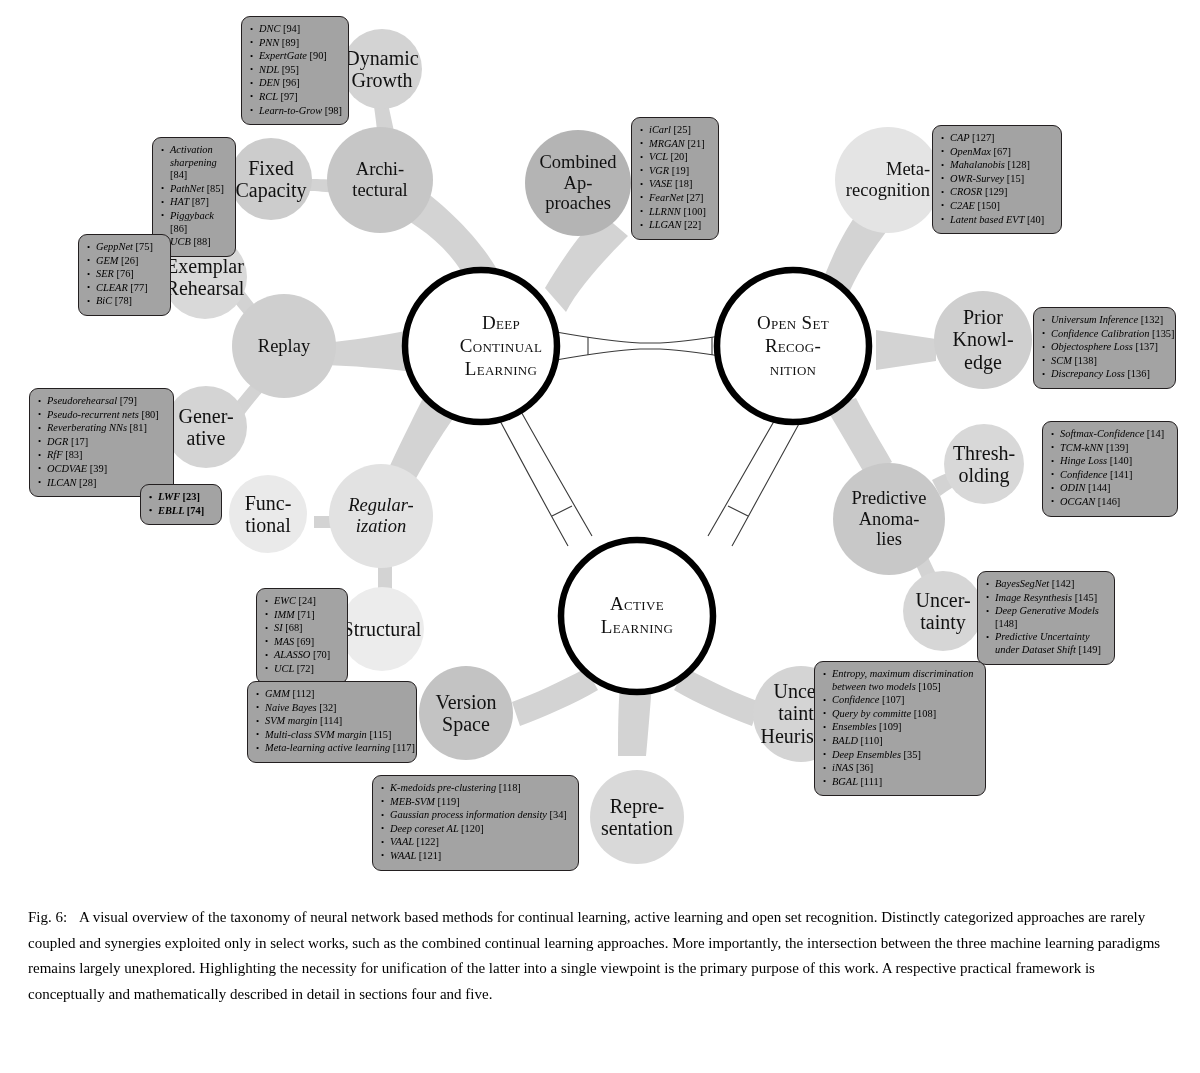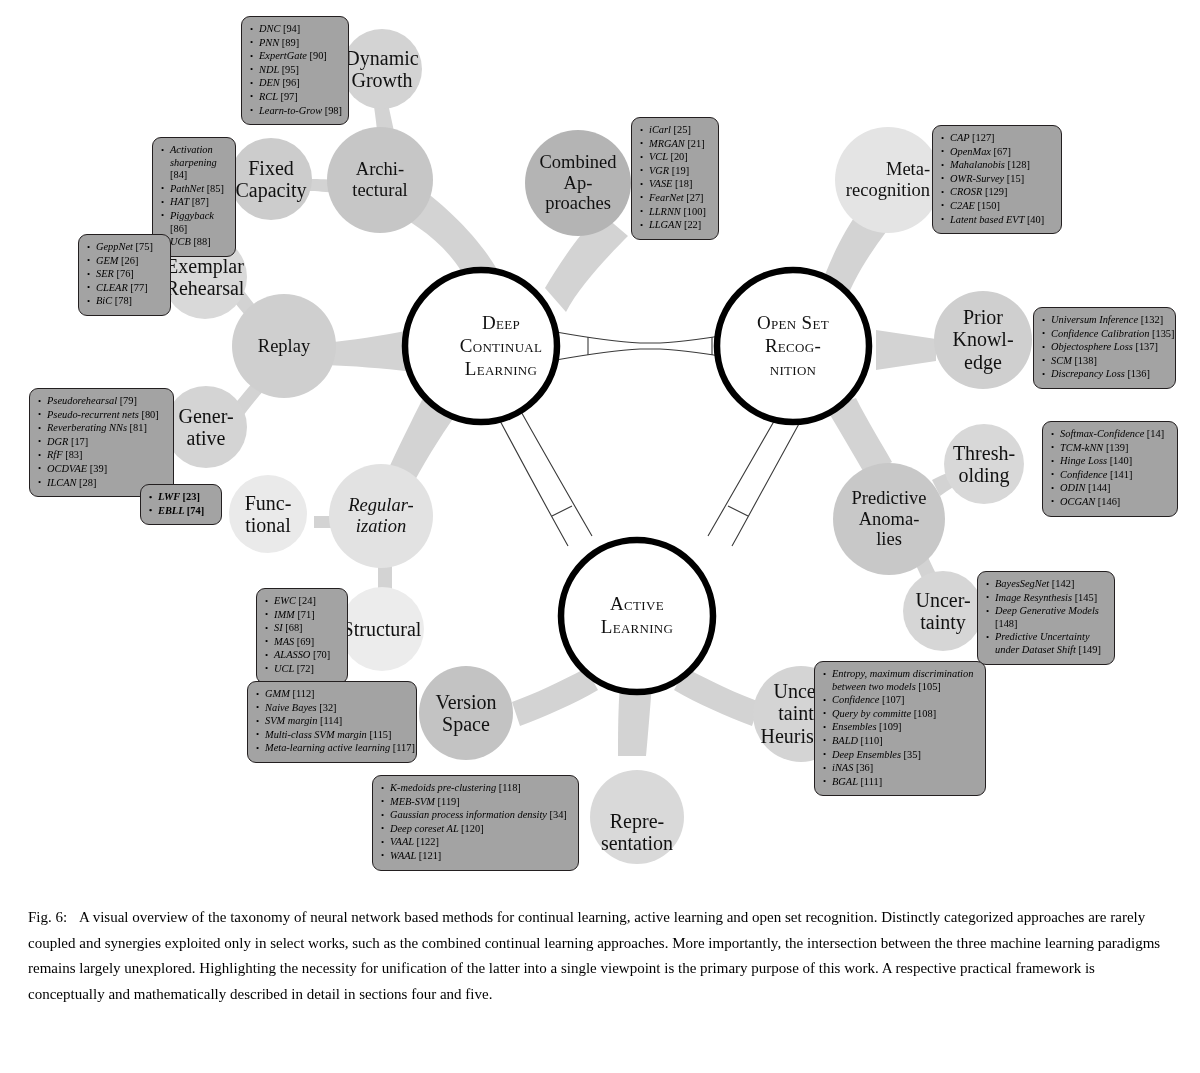--- a/index.html
+++ b/index.html
@@ -216,21 +216,21 @@
   <div class="nodelabel lvl1" style="left:889px;top:519px;">Predictive
 Anoma-
 lies</div>
   <div class="nodelabel lvl2" style="left:984px;top:464px;">Thresh-
 olding</div>
   <div class="nodelabel lvl2" style="left:943px;top:611px;">Uncer-
 tainty</div>
 
   <div class="nodelabel lvl2" style="left:466px;top:713px;">Version
 Space</div>
-  <div class="nodelabel lvl2" style="left:637px;top:817px;margin-top:15px;">Repre-
+  <div class="nodelabel lvl2" style="left:637px;top:817px;">Repre-
 sentation</div>
   <div class="nodelabel lvl2" style="left:801px;top:714px;">Uncer-
 tainty
 Heuristics</div>
 
   <div class="refbox" style="left:241px;top:16px;width:108px;">
     <ul>
         <li><span>DNC </span><span class="num">[94]</span></li>
         <li><span>PNN </span><span class="num">[89]</span></li>
         <li><span>ExpertGate </span><span class="num">[90]</span></li>

